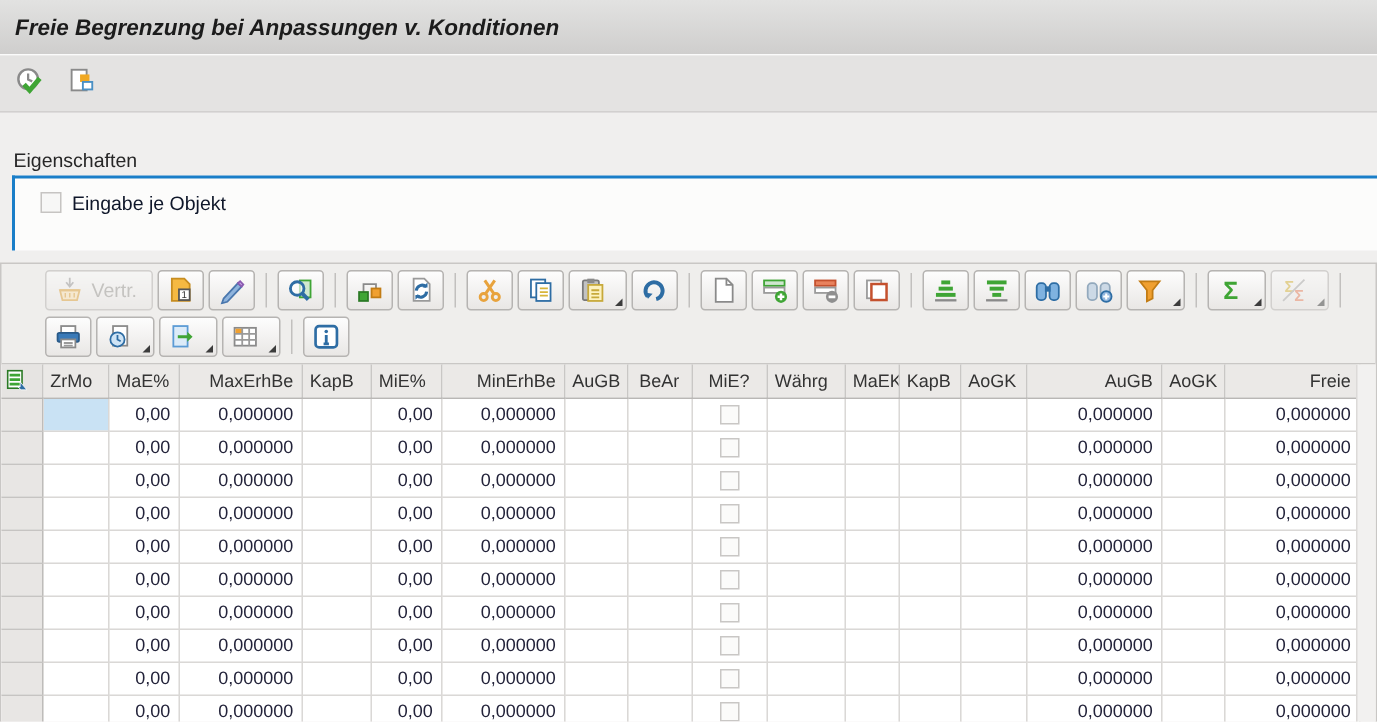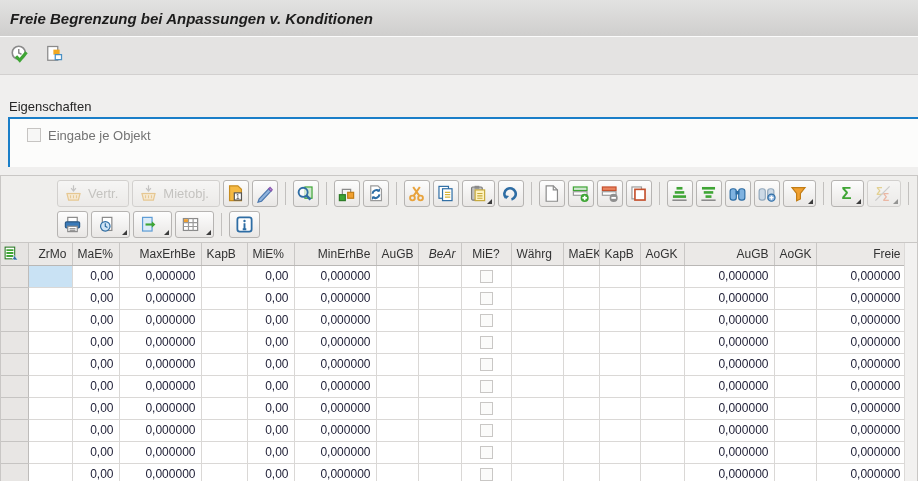--- a/index.html
+++ b/index.html
@@ -17,25 +17,25 @@
   .app-icon { width:22px; height:22px; display:inline-flex; align-items:center; justify-content:center; cursor:pointer; }
   .app-icon svg { width:20px; height:20px; }
 
   
   .props { margin-top:24px; }
   .props-label { margin-left:9px; font-size:13px; color:#262626; padding-bottom:3px; }
   .props-body { margin-left:8px; border-top:2px solid #1a7ec8; border-left:2px solid #1a7ec8;
                 background:#fcfcfb; height:50px; display:flex; align-items:flex-start; padding:9px 0 0 17px; }
   .cbx { display:inline-block; width:14px; height:14px; background:#f7f7f6; border:1px solid #c6c4c2;
          vertical-align:middle; }
-  .cbx-label { margin-left:7px; font-size:13px; color:#737373; vertical-align:middle; }
+  .cbx-label { margin-left:7px; font-size:13px; color:#0f172a; vertical-align:middle; }
 
   
   .grid { margin-top:8px; border:1px solid #c9c7c5; background:#efeeec; }
-  .grid-toolbar { display:flex; align-items:center; gap:3px; padding:4px 4px 2px 29px;margin-left:27px; }
+  .grid-toolbar { display:flex; align-items:center; gap:3px; padding:4px 4px 2px 29px; }
   .grid-toolbar.second { padding-top:2px; padding-bottom:4px; }
   .tbtn, .ibtn { display:inline-flex; align-items:center; height:27px; background:linear-gradient(#fdfdfd,#e9e7e5);
                  border:1px solid #b6b4b2; border-radius:3px; cursor:pointer; position:relative; font-family:inherit; }
   .tbtn { gap:5px; padding:0 10px 0 6px; font-size:13px; color:#9b9995; }
   .ibtn { width:31px; justify-content:center; }
   .ibtn.has-caret { width:39px; justify-content:flex-start; padding-left:5px; }
   .ibtn .icon, .tbtn .icon { display:inline-flex; }
   .ibtn svg, .tbtn svg { width:19px; height:19px; }
   .caret { position:absolute; right:2px; bottom:2px; width:0; height:0;
            border-bottom:5px solid #3c3c3c; border-left:5px solid transparent; }
@@ -95,31 +95,20 @@
       <button class="tbtn disabled">
         <span class="icon">
           <svg viewBox="0 0 16 16">
             <path d="M8 1v4.5M6 3.5L8 6l2-2.5" stroke="#9a9a9a" fill="none"></path>
             <path d="M2.5 8h11l-1.4 5.5H3.9z" fill="#fbe3b6" stroke="#dfa23a"></path>
             <path d="M2.5 8h11" stroke="#dfa23a"></path>
             <path d="M5.5 9.5v2.5M8 9.5v2.5M10.5 9.5v2.5" stroke="#dfa23a" stroke-width=".8"></path>
           </svg>
         </span>
         <span>Vertr.</span>
-      </button>
-      <button class="tbtn disabled">
-        <span class="icon">
-          <svg viewBox="0 0 16 16">
-            <path d="M8 1v4.5M6 3.5L8 6l2-2.5" stroke="#9a9a9a" fill="none"></path>
-            <path d="M2.5 8h11l-1.4 5.5H3.9z" fill="#fbe3b6" stroke="#dfa23a"></path>
-            <path d="M2.5 8h11" stroke="#dfa23a"></path>
-            <path d="M5.5 9.5v2.5M8 9.5v2.5M10.5 9.5v2.5" stroke="#dfa23a" stroke-width=".8"></path>
-          </svg>
-        </span>
-        <span>Mietobj.</span>
       </button>
       <button class="ibtn">
         <span class="icon">
           <svg viewBox="0 0 16 16">
             <path d="M3 1.5h7l3 3V14H3z" fill="#f5b942" stroke="#c78d20"></path>
             <rect x="7" y="7.5" width="6" height="6" fill="#fff" stroke="#555"></rect>
             <text x="10" y="12.5" font-size="5.5" text-anchor="middle" fill="#333">1</text>
           </svg>
         </span>
       </button>
@@ -378,28 +367,28 @@
           <col style="width: 42px;">
           <col style="width: 90px;">
         </colgroup>
       <thead>
           <tr>
             <th class="sel-col" style="text-align: left;"><span class="icon"><svg viewBox="0 0 16 16">
                   <rect x="2" y="2" width="9" height="11" fill="#fff" stroke="#2b7a25"></rect>
                   <path d="M3.2 4.8h6.6M3.2 7.6h6.6M3.2 10.4h6.6" stroke="#3fa535" stroke-width="1.8"></path>
                   <path d="M14 14L9.8 9v3.2H8.4L10.4 14z" fill="#2e6da4" stroke="#fff" stroke-width=".5"></path>
                 </svg></span></th>
-            <th style="text-align: right;">ZrMo</th>
+            <th style="text-align: left;">ZrMo</th>
             <th style="text-align: left;">MaE%</th>
             <th style="text-align: right;">MaxErhBe</th>
             <th style="text-align: left;">KapB</th>
             <th style="text-align: left;">MiE%</th>
             <th style="text-align: right;">MinErhBe</th>
             <th style="text-align: left;">AuGB</th>
-            <th style="text-align: right; font-style: italic;">BeAr</th>
+            <th style="text-align: center;">BeAr</th>
             <th style="text-align: center;">MiE?</th>
             <th style="text-align: left;">Währg</th>
             <th style="text-align: left;">MaEK</th>
             <th style="text-align: left;">KapB</th>
             <th style="text-align: left;">AoGK</th>
             <th style="text-align: right;">AuGB</th>
             <th style="text-align: left;">AoGK</th>
             <th style="text-align: right;">Freie</th>
           </tr>
         </thead>

